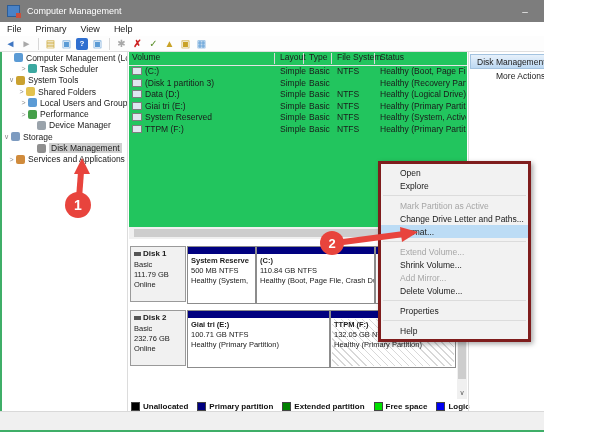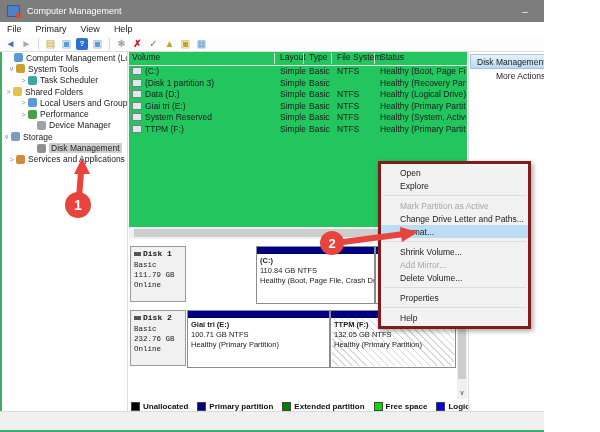--- a/index.html
+++ b/index.html
@@ -56,21 +56,21 @@
   .c1{left:151px;width:28px}.c2{left:180px;width:27px}.c3{left:208px;width:42px}
   .c4{left:251px;width:86px}
   .vico{width:8px;height:6px;border:1px solid #7e7e7e;background:#dfe7ef;flex:0 0 8px;}
   .top-scroll{position:absolute;left:129px;top:227px;width:338px;height:12px;background:#f0f0f0;z-index:2;}
   .top-scroll .hthumb{position:absolute;left:3px;top:2px;width:320px;height:8px;background:#cdcdcd;}
   
   .diskpane{position:absolute;left:129px;top:239px;width:338px;height:161px;background:#fff;z-index:2;}
   .dband{position:absolute;height:58px;}
   .dlabel{position:absolute;left:0;top:0;width:56px;height:56px;background:#f1f1f1;
           border:1px solid #9a9a9a;font-size:7.5px;color:#1a1a1a;padding:2px 3px;box-sizing:border-box;
-          line-height:1.35;font-family:Liberation Mono, monospace;}
+          line-height:1.35;}
   .dname{font-weight:bold;font-size:8px;display:flex;align-items:center;gap:2px;}
   .dico{display:inline-block;width:7px;height:4px;background:#555;}
   .part{position:absolute;top:0;height:56px;background:#fff;border:1px solid #8c8c8c;
         box-sizing:content-box;font-size:7.5px;color:#1a1a1a;overflow:hidden;}
   .pbar{height:7px;width:100%;}
   .ptxt{padding:2px 3px;line-height:1.3;white-space:nowrap;position:relative;z-index:2;}
   .ptitle{font-weight:bold;}
   .hatched::before{content:"";position:absolute;inset:8px 1px 1px 1px;z-index:1;
     background:repeating-linear-gradient(45deg,#ffffff 0 4px,#d8d8d8 4px 5px);}
   .vscroll{position:absolute;left:328px;top:0;width:10px;height:160px;background:#f0f0f0;}
@@ -150,31 +150,31 @@
     <span class="tbi gold">▣</span>
     <span class="tbi winico">▦</span>
   </div>
 
   <div class="tree">
     <div class="trow" style="padding-left:3px">
       <span class="texp"></span>
       <span class="tico ic-computer"></span>
       <span class="lbl">Computer Management (Local</span>
     </div>
+    <div class="trow" style="padding-left:17px">
+      <span class="texp">&gt;</span>
+      <span class="tico ic-clock"></span>
+      <span class="lbl">Task Scheduler</span>
+    </div>
     <div class="trow" style="padding-left:5px">
       <span class="texp">∨</span>
       <span class="tico ic-tools"></span>
       <span class="lbl">System Tools</span>
     </div>
-    <div class="trow" style="padding-left:17px">
-      <span class="texp">&gt;</span>
-      <span class="tico ic-clock"></span>
-      <span class="lbl">Task Scheduler</span>
-    </div>
-    <div class="trow" style="padding-left:2px">
+    <div class="trow" style="padding-left:15px">
       <span class="texp">&gt;</span>
       <span class="tico ic-folder"></span>
       <span class="lbl">Shared Folders</span>
     </div>
     <div class="trow" style="padding-left:17px">
       <span class="texp">&gt;</span>
       <span class="tico ic-users"></span>
       <span class="lbl">Local Users and Groups</span>
     </div>
     <div class="trow" style="padding-left:17px">
@@ -290,20 +290,26 @@
 
     <div class="dband" style="left:1px;top:7px;width:326px;">
       <div class="dlabel">
         <div class="dname">
             <span class="dico"></span>
             <span>Disk 1</span>
           </div>
         <div>Basic</div>
         <div>111.79 GB</div>
         <div>Online</div>
+      </div>
+      <div class="part" style="left:57px;width:67px;">
+        <div class="pbar" style="background: rgb(0, 0, 128);"></div>
+        <div class="ptxt"><span class="ptitle">System Reserve</span><br>
+        <span>500 MB NTFS</span><br>
+        <span>Healthy (System,</span></div>
       </div>
       <div class="part" style="left:126px;width:117px;">
         <div class="pbar" style="background: rgb(0, 0, 128);"></div>
         <div class="ptxt"><span class="ptitle">(C:)</span><br>
         <span>110.84 GB NTFS</span><br>
         <span>Healthy (Boot, Page File, Crash Du</span></div>
       </div>
       <div class="part" style="left:245px;width:5px;">
         <div class="pbar" style="background: rgb(0, 0, 128);"></div>
       </div>
@@ -375,20 +381,21 @@
   </div>
 
   <div class="ctxmenu">
     <div class="mi">Open</div>
     <div class="mi">Explore</div>
     <div class="msep"></div>
     <div class="mi disabled">Mark Partition as Active</div>
     <div class="mi">Change Drive Letter and Paths...</div>
     <div class="mi hl">Format...</div>
     <div class="msep"></div>
+    <div class="mi disabled">Extend Volume...</div>
     <div class="mi">Shrink Volume...</div>
     <div class="mi disabled">Add Mirror...</div>
     <div class="mi">Delete Volume...</div>
     <div class="msep"></div>
     <div class="mi">Properties</div>
     <div class="msep"></div>
     <div class="mi">Help</div>
   </div>
 
   <div class="statusbar"></div>

